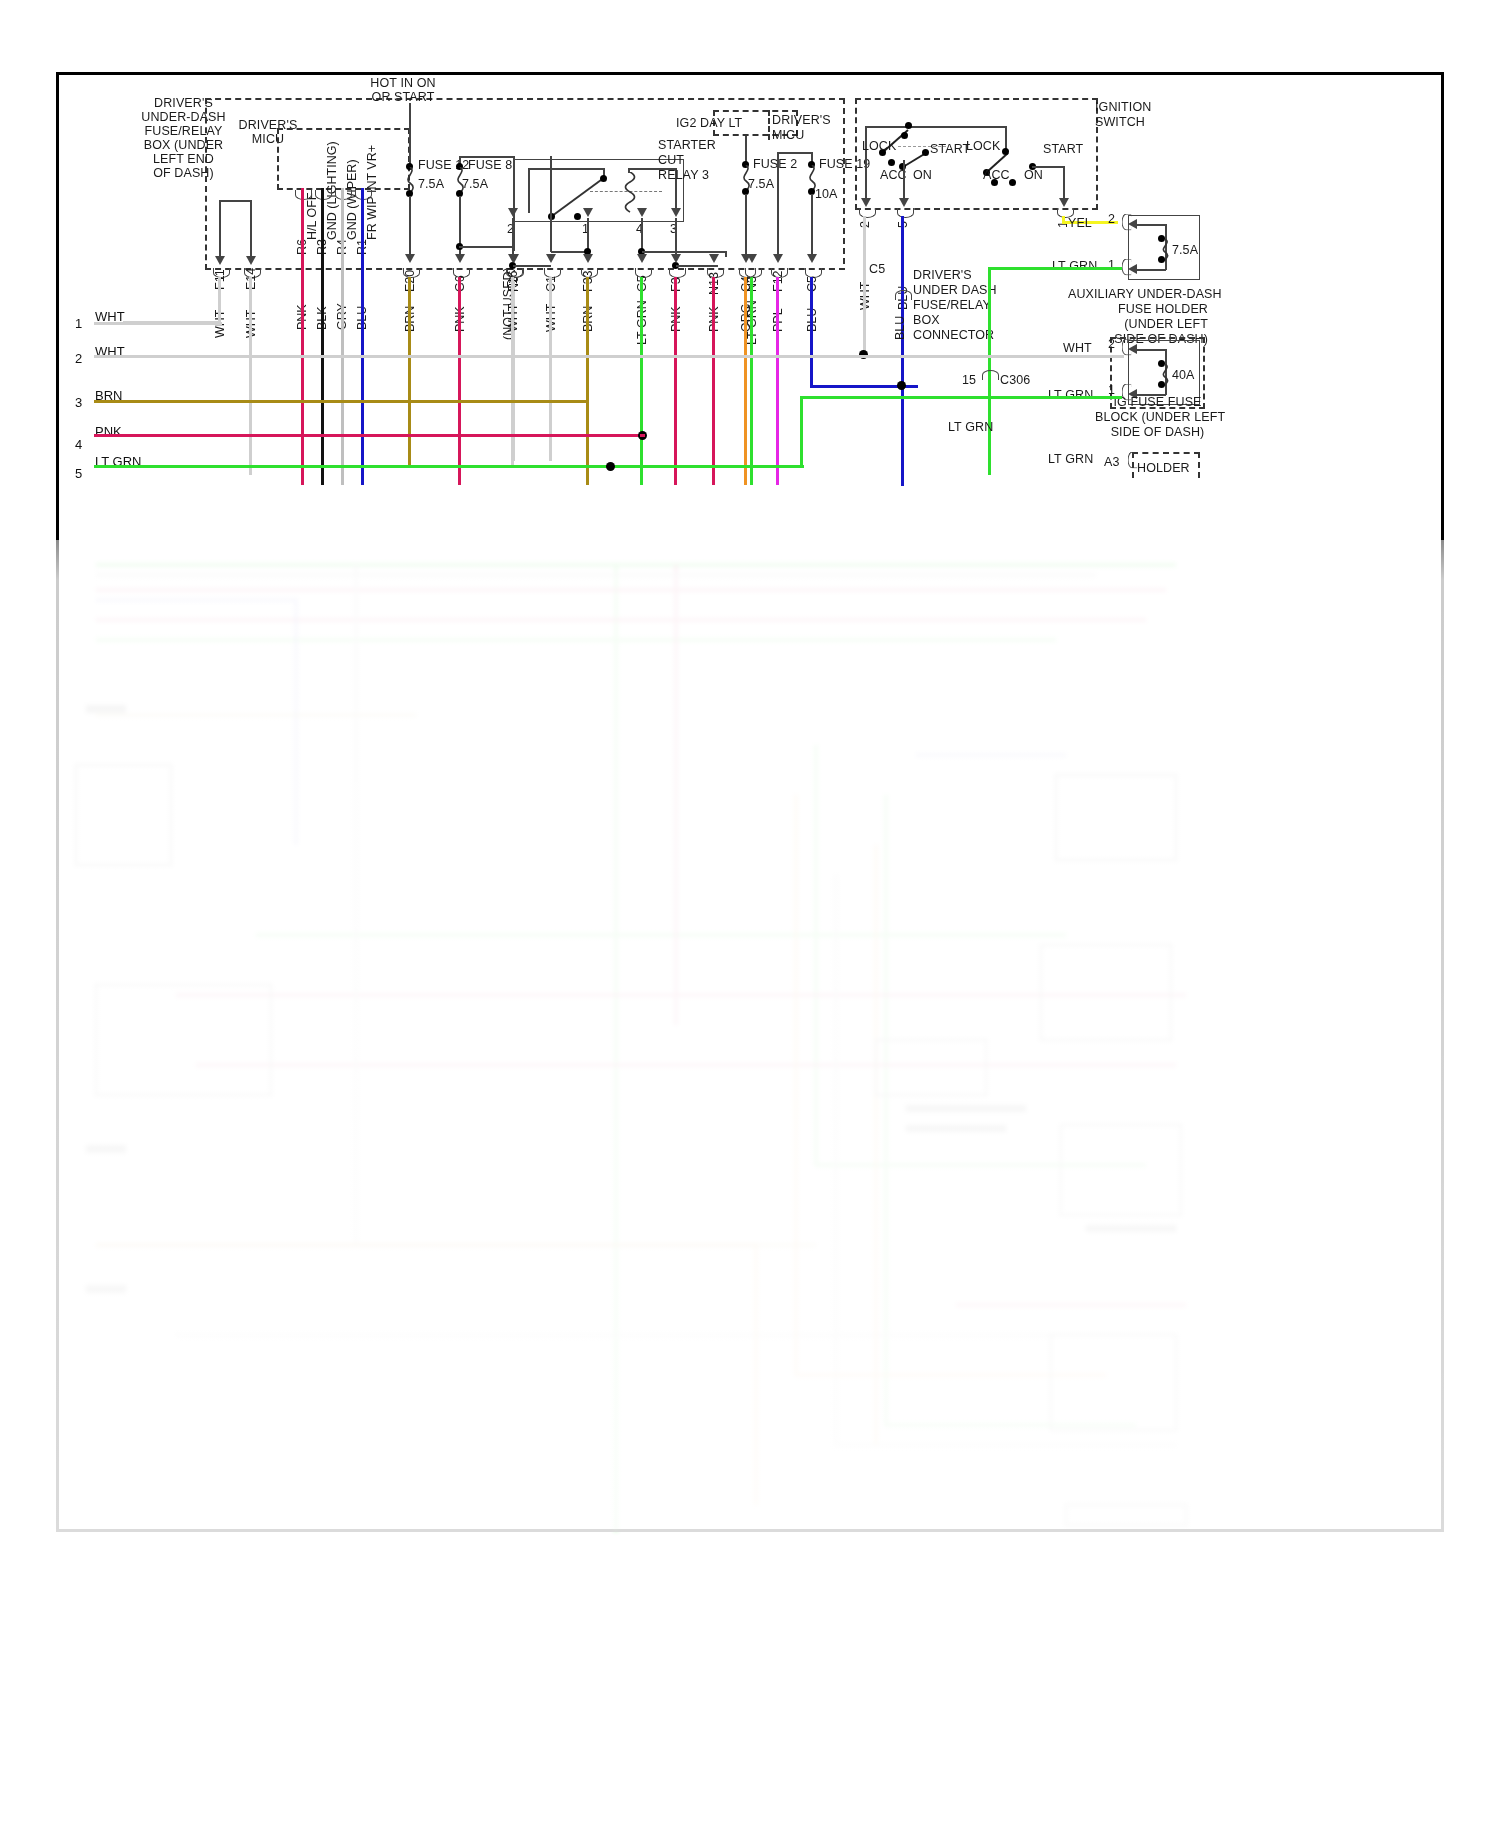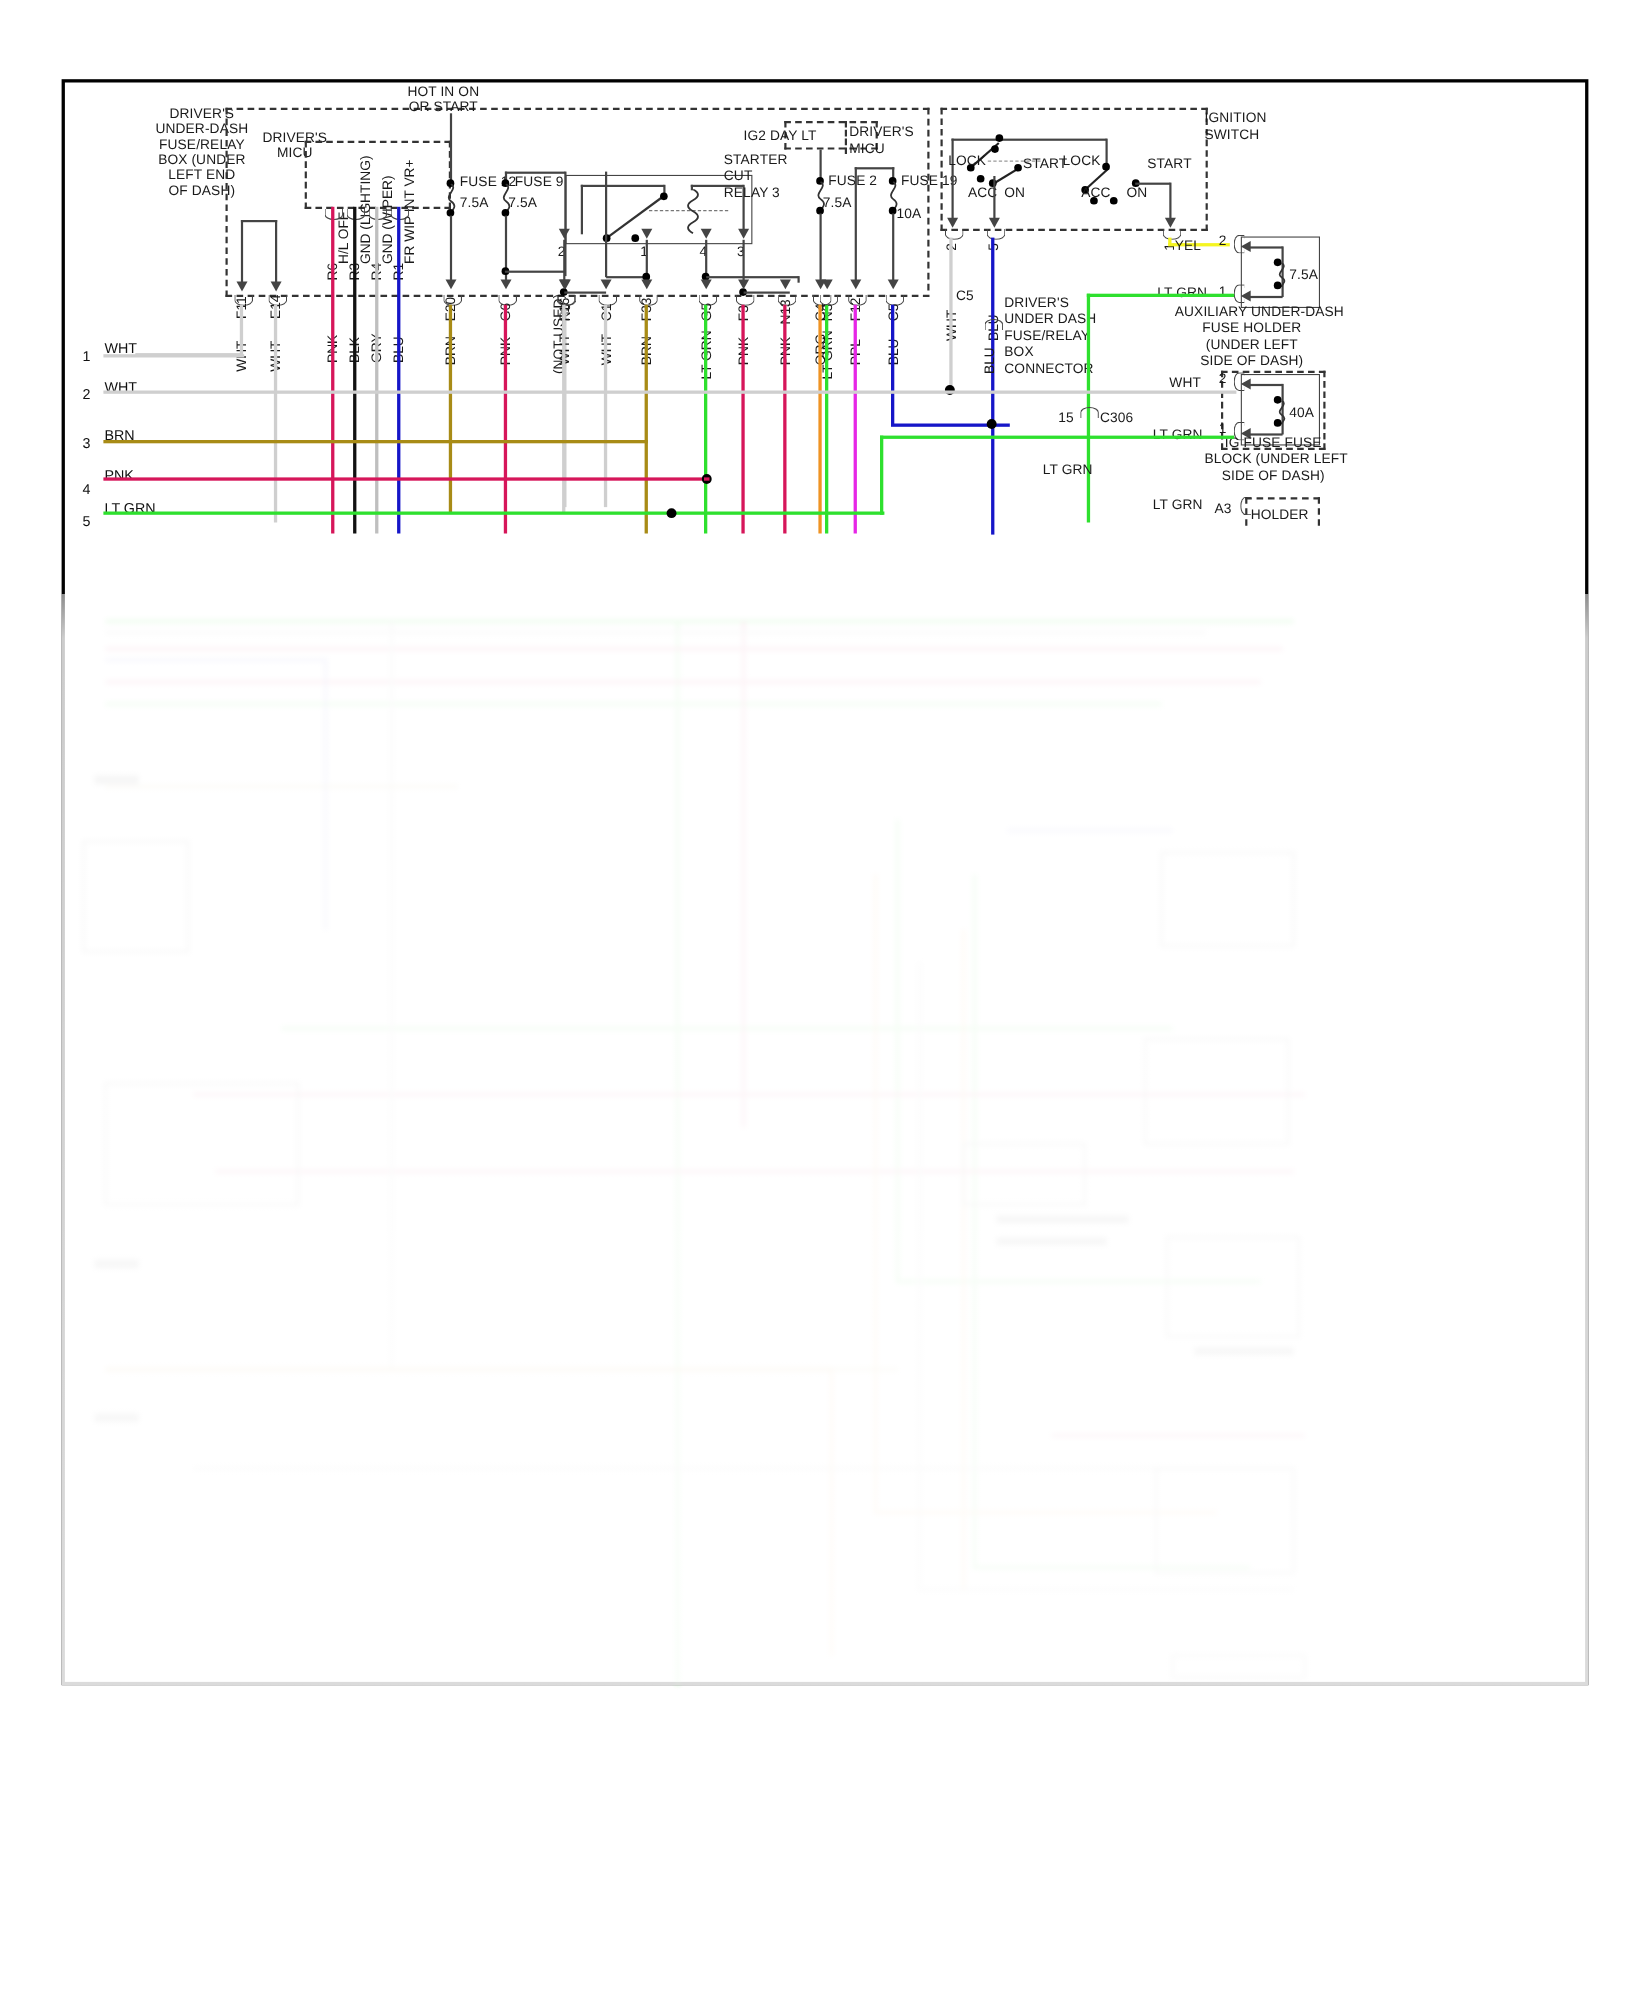--- a/index.html
+++ b/index.html
@@ -205,21 +205,21 @@
   <div class="sline slineh" style="left:459px;top:156px;width:55px;"></div>
   <div class="sline slinev" style="left:513px;top:156px;height:95px;"></div>
   <div class="sline slinev" style="left:459px;top:156px;height:10px;"></div>
   <div class="dot" style="left:456px;top:163px;"></div>
   <div class="fuse" style="left:454px;top:167px;">
     <svg width="14" height="28" viewBox="0 0 14 28">
         <path d="M6 0 C13 5, -1 11, 6 16 C13 21, 6 24, 6 28" stroke="#333" stroke-width="1.6" fill="none"></path>
       </svg>
   </div>
   <div class="dot" style="left:456px;top:190px;"></div>
-  <div class="lbl" style="left:468px;top:158px;">FUSE 9</div>
+  <div class="lbl" style="left:468px;top:158px;">FUSE 8</div>
   <div class="lbl" style="left:462px;top:177px;">7.5A</div>
   <div class="sline slinev" style="left:459px;top:196px;height:60px;"></div>
   <div class="dot" style="left:456px;top:243px;"></div>
   <div class="sline slineh" style="left:459px;top:246px;width:54px;"></div>
   <div class="arw" style="left:455px;top:254px;"></div>
   <div class="arw" style="left:509px;top:254px;"></div>
   <div class="cup" style="left:453px;top:268px;"></div>
   <div class="cup" style="left:507px;top:268px;"></div>
   <div class="vlbl" style="left:453px;top:292px;">G6</div>
   <div class="vlbl" style="left:507px;top:292px;">N6</div>
@@ -460,21 +460,21 @@
       </svg>
   </div>
   <div class="dot" style="left:1158px;top:256px;"></div>
   <div class="lbl" style="left:1172px;top:243px;">7.5A</div>
   <div class="arwl" style="left:1128px;top:219px;"></div>
   <div class="arwl" style="left:1128px;top:264px;"></div>
   <div class="cup" style="left:1118px;top:217px;transform:rotate(90deg);"></div>
   <div class="cup" style="left:1118px;top:262px;transform:rotate(90deg);"></div>
   <div class="lbl" style="left:1108px;top:212px;">2</div>
   <div class="lbl" style="left:1108px;top:258px;">1</div>
-  <div class="lbl c" style="left:1068px;top:276px;width:140px;line-height:15px;">AUXILIARY UNDER-DASH
+  <div class="lbl c" style="left:1068px;top:287px;width:140px;line-height:15px;text-align:right;">AUXILIARY UNDER-DASH
 FUSE HOLDER
 (UNDER LEFT
 SIDE OF DASH)</div>
 
   <div class="lbl" style="left:1052px;top:259px;">LT GRN</div>
   <div class="w wh" style="left:988px;top:267px;width:134px;background:#2ee02e;"></div>
   <div class="w wv" style="left:988px;top:267px;height:208px;background:#2ee02e;"></div>
   <div class="cupup" style="left:982px;top:370px;"></div>
   <div class="lbl" style="left:962px;top:373px;">15</div>
   <div class="lbl" style="left:1000px;top:373px;">C306</div>

